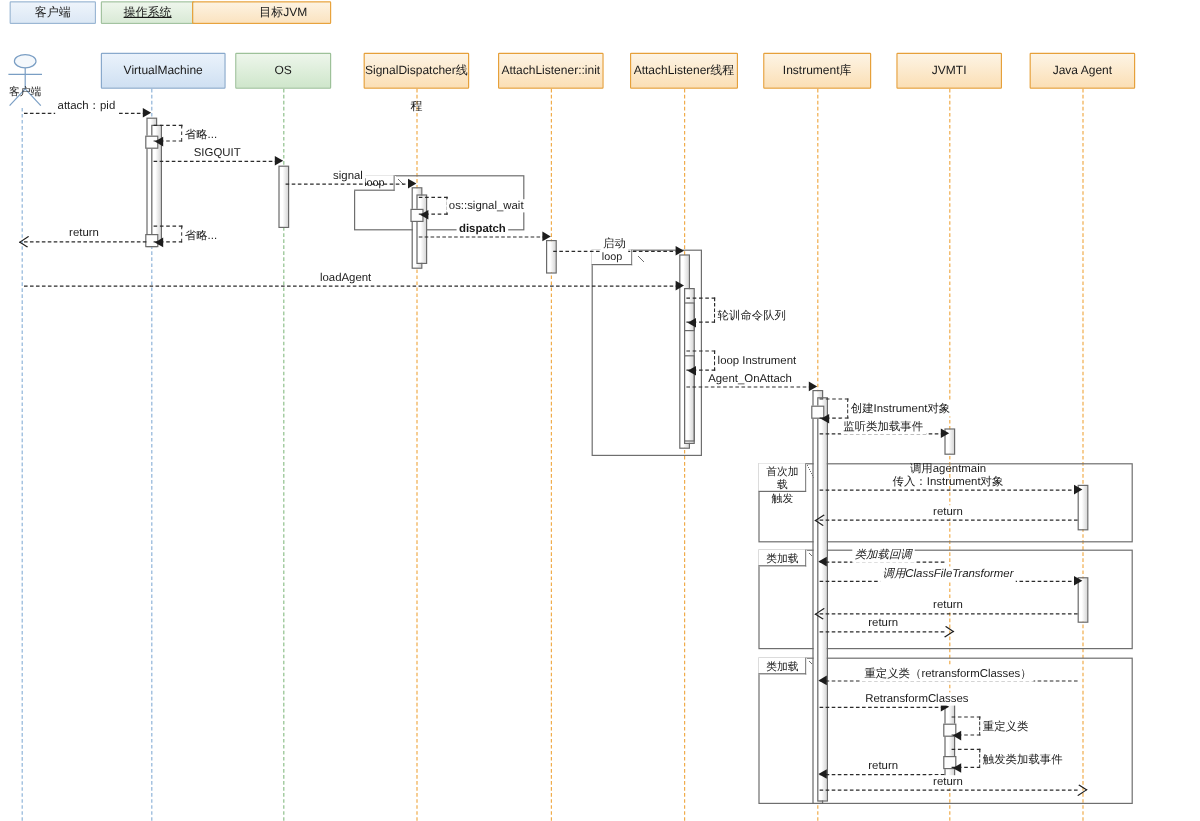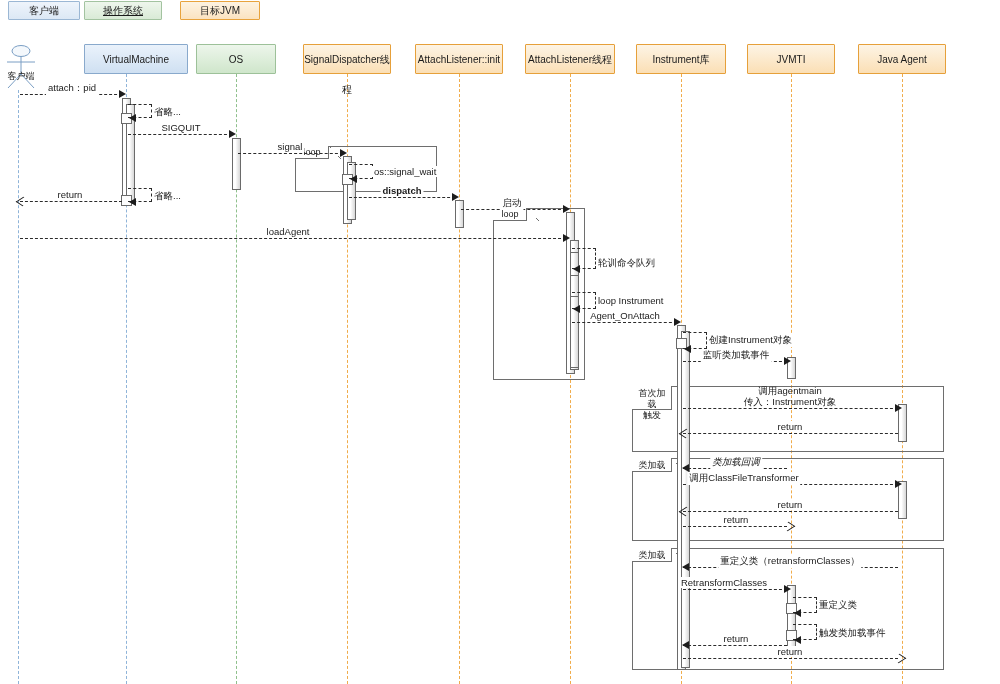--- a/index.html
+++ b/index.html
@@ -63,21 +63,21 @@
             background:#fff;text-align:center;}
   .frag-tab:after{content:"";position:absolute;right:-7px;top:0;width:0;height:0;
             border-top:0 solid transparent;}
 </style>
 </head>
 <body>
 
 <div id="legend">
     <div class="legend-box legend-blue" style="left: 8px; width: 70px;">客户端</div>
     <div class="legend-box legend-green" style="left: 84px; width: 76px; text-decoration: underline;">操作系统</div>
-    <div class="legend-box legend-orange" style="left: 180px; width: 78px;">目标JVM</div>
+    <div class="legend-box legend-orange" style="left: 160px; width: 78px; padding-left: 36px;">目标JVM</div>
   </div>
 
 <svg id="actor" viewBox="0 0 34 46">
   <ellipse cx="17" cy="7" rx="9" ry="5.5" fill="#f4f8fc" stroke="#7a9ec4" stroke-width="1"></ellipse>
   <line x1="17" y1="12.5" x2="17" y2="30" stroke="#7a9ec4" stroke-width="1"></line>
   <line x1="3" y1="18" x2="31" y2="18" stroke="#7a9ec4" stroke-width="1"></line>
   <line x1="17" y1="30" x2="4" y2="44" stroke="#7a9ec4" stroke-width="1"></line>
   <line x1="17" y1="30" x2="30" y2="44" stroke="#7a9ec4" stroke-width="1"></line>
 </svg>
 <div id="actor-label">客户端</div>
@@ -208,33 +208,33 @@
       <div>传入：Instrument对象</div>
     </div>
     <div class="msg" style="left: 683px; top: 433px; width: 215px;"></div>
     <div class="arrow-open-l" style="left: 682px; top: 433px;"></div>
     <div class="mlabel c" style="left: 790px; top: 421px;">return</div>
     <div class="msg" style="left: 683px; top: 468px; width: 104px;"></div>
     <div class="arrow-l" style="left: 682px; top: 468px;"></div>
     <div class="mlabel c" style="left: 736px; top: 456px; font-style: italic;">类加载回调</div>
     <div class="msg" style="left: 683px; top: 484px; width: 215px;"></div>
     <div class="arrow-r" style="left: 895px; top: 484px;"></div>
-    <div class="mlabel c" style="left: 744px; top: 472px;">调用ClassFileTransformer</div>
+    <div class="mlabel c" style="left: 790px; top: 472px; font-style: italic;">调用ClassFileTransformer</div>
     <div class="msg" style="left: 683px; top: 511px; width: 215px;"></div>
     <div class="arrow-open-l" style="left: 682px; top: 511px;"></div>
     <div class="mlabel c" style="left: 790px; top: 499px;">return</div>
     <div class="msg" style="left: 683px; top: 526px; width: 104px;"></div>
     <div class="arrow-open-r" style="left: 784px; top: 526px;"></div>
     <div class="mlabel c" style="left: 736px; top: 514px;">return</div>
     <div class="msg" style="left: 683px; top: 567px; width: 215px;"></div>
     <div class="arrow-l" style="left: 682px; top: 567px;"></div>
     <div class="mlabel c" style="left: 790px; top: 555px;">重定义类（retransformClasses）</div>
     <div class="msg" style="left: 683px; top: 589px; width: 104px;"></div>
     <div class="arrow-r" style="left: 784px; top: 589px;"></div>
-    <div class="mlabel c" style="left: 724px; top: 577px;">RetransformClasses</div>
+    <div class="mlabel c" style="left: 764px; top: 577px;">RetransformClasses</div>
     <div class="self" style="left: 793px; top: 597px; width: 24px; height: 16px;"></div>
     <div class="arrow-l" style="left: 794px; top: 613px;"></div>
     <div class="mlabel" style="left: 817px; top: 599px;">重定义类</div>
     <div class="self" style="left: 793px; top: 624px; width: 24px; height: 16px;"></div>
     <div class="arrow-l" style="left: 794px; top: 640px;"></div>
     <div class="mlabel" style="left: 817px; top: 627px;">触发类加载事件</div>
     <div class="msg" style="left: 683px; top: 645px; width: 104px;"></div>
     <div class="arrow-l" style="left: 682px; top: 645px;"></div>
     <div class="mlabel c" style="left: 736px; top: 633px;">return</div>
     <div class="msg" style="left: 683px; top: 658px; width: 215px;"></div>

